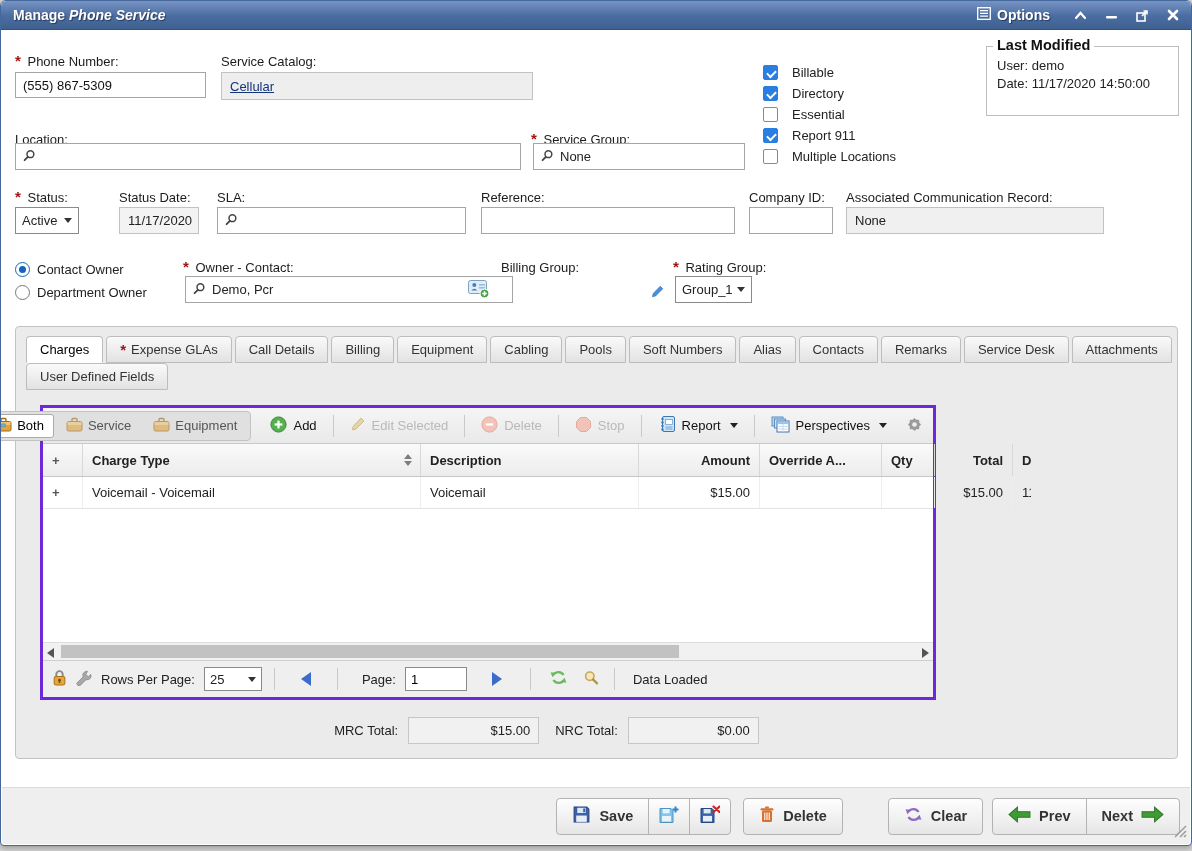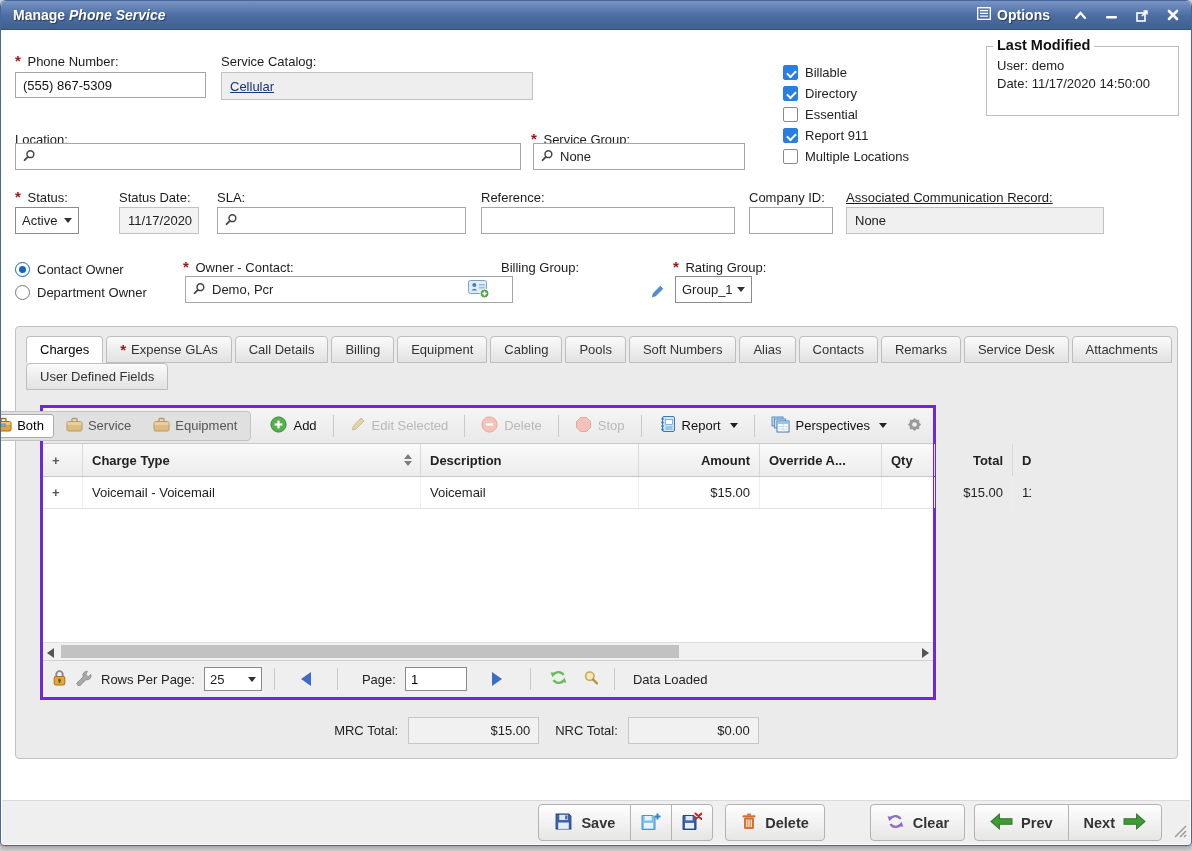--- a/index.html
+++ b/index.html
@@ -30,21 +30,21 @@
   .ro-box { position:absolute; border:1px solid #c2c2c2; background:#eeeeee; height:28px;
     display:flex; align-items:center; padding:0 8px; }
   .search-box { position:absolute; border:1px solid #a5a5a5; background:#fff; height:27px;
     display:flex; align-items:center; gap:6px; padding:0 7px; }
   .fake-select { position:absolute; border:1px solid #8a8a8a; background:#fff; height:27px;
     display:flex; align-items:center; padding:0 6px; cursor:pointer; }
   .fake-select .chev { margin-left:auto; width:0; height:0; border-left:4px solid transparent;
     border-right:4px solid transparent; border-top:5px solid #333; }
   a.link { color:#16347c; text-decoration:underline; cursor:pointer; }
 
-  .flag { position:absolute; display:flex; align-items:center; gap:7px; cursor:pointer;margin-left:20px; }
+  .flag { position:absolute; display:flex; align-items:center; gap:14px; cursor:pointer; }
   .cb { width:15px; height:15px; border:1px solid #8a8a8a; border-radius:2px; background:#fff;
     position:relative; flex:0 0 auto; }
   .flag[data-checked="true"] .cb { background:#2a7de1; border-color:#2a7de1; }
   .flag[data-checked="true"] .cb::after { content:""; position:absolute; left:3px; top:3.5px;
     width:7px; height:4px; border-left:2px solid #fff; border-bottom:2px solid #fff;
     transform:rotate(-45deg); }
   .radio-row { position:absolute; display:flex; align-items:center; gap:7px; cursor:pointer; }
   .radio { width:15px; height:15px; border:1px solid #777; border-radius:50%; background:#fff;
     position:relative; flex:0 0 auto; }
   .radio-row[data-selected="true"] .radio { border-color:#1465bb; }
@@ -123,23 +123,23 @@
     border-right:4px solid transparent; border-top:5px solid #333; }
   .page-input { width:62px; height:24px; border:1px solid #8a8a8a; font-family:inherit;
     font-size:13px; padding:2px 5px; }
 
   .totals { position:absolute; left:0; right:100px; top:390px; display:flex;
     justify-content:center; align-items:center; gap:10px; }
   .total-box { width:131px; height:27px; border:1px solid #c6c6c6; background:#f1f1f1;
     display:flex; align-items:center; justify-content:flex-end; padding:0 8px; }
 
   
-  .footer { position:absolute; left:1px; right:1px; bottom:1px; height:44px; background:#efefef;
+  .footer { position:absolute; left:1px; right:1px; bottom:1px; height:57px; background:#efefef;
     border-top:1px solid #dadada; border-radius:0 0 3px 3px; display:flex; align-items:center;
-    justify-content:flex-end; padding-right:28px; gap:9px; }
+    justify-content:flex-end; padding-right:10px; gap:9px; }
   .btn { height:37px; display:inline-flex; align-items:center; gap:8px; padding:0 15px;
     background:linear-gradient(#fefefe,#e6e6e6); border:1px solid #b3b3b3; border-radius:4px;
     font-size:14.5px; font-weight:bold; color:#333; cursor:pointer;margin-left:36px; }
   .btn-group { display:flex; }
   .btn-group .btn { border-radius:0; margin-left:-1px; }
   .btn-group .btn:first-child { border-radius:4px 0 0 4px; margin-left:0; }
   .btn-group .btn:last-child { border-radius:0 4px 4px 0; }
   .btn.icon-only { padding:0 10px; }
   .grip { position:absolute; right:4px; bottom:4px; }
 </style>
@@ -289,21 +289,21 @@
   <div class="lbl" style="left:480px; top:189px;">
     <span>Reference:</span>
   </div>
   <input class="input" style="left: 480px; top: 206px; width: 254px; height: 27px;" value="">
 
   <div class="lbl" style="left:748px; top:189px;">
     <span>Company ID:</span>
   </div>
   <input class="input" style="left: 748px; top: 206px; width: 84px; height: 27px;" value="">
 
-  <div class="lbl" style="left:845px; top:189px;text-decoration:underline;">
+  <div class="lbl" style="left:845px; top:189px;">
     <span>Associated Communication Record:</span>
   </div>
   <div class="ro-box" style="left:845px; top:206px; width:258px; height:27px; background:#f0f0f0;">
     <span>None</span>
   </div>
 
   <div class="radio-row" style="left:14px; top:261px;" data-selected="true">
     <span class="radio"></span>
     <span>Contact Owner</span>
   </div>

